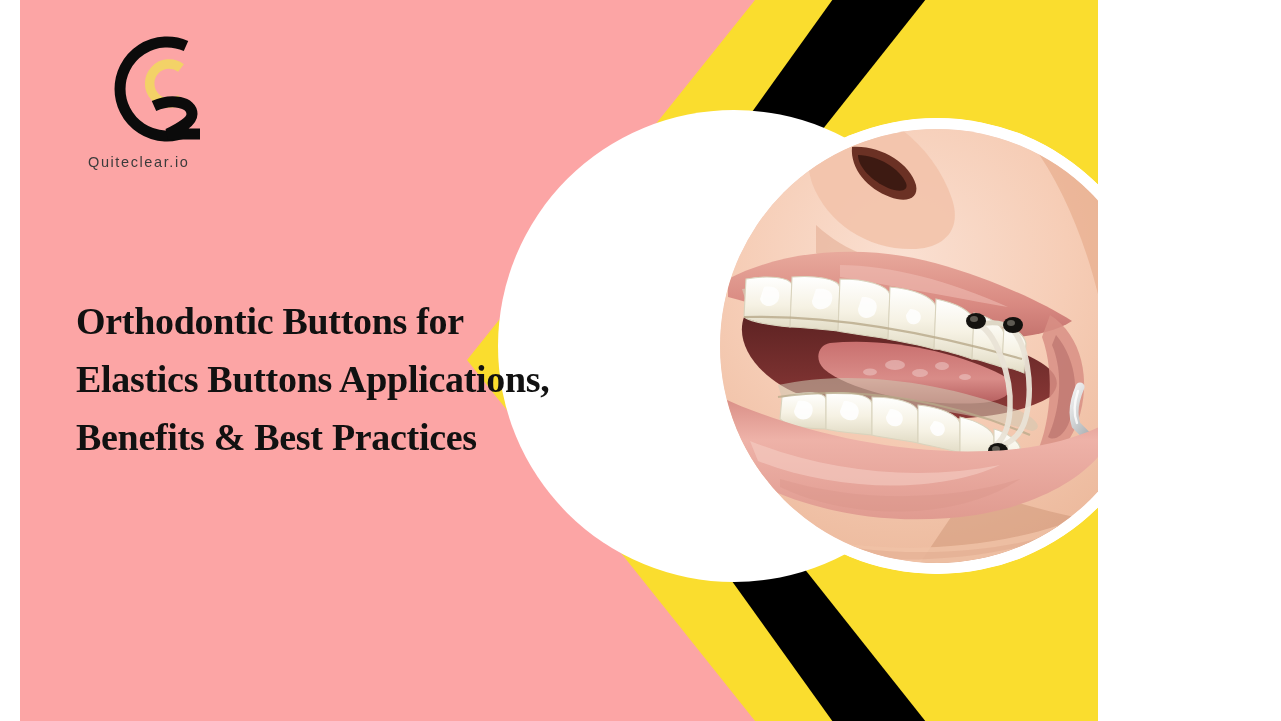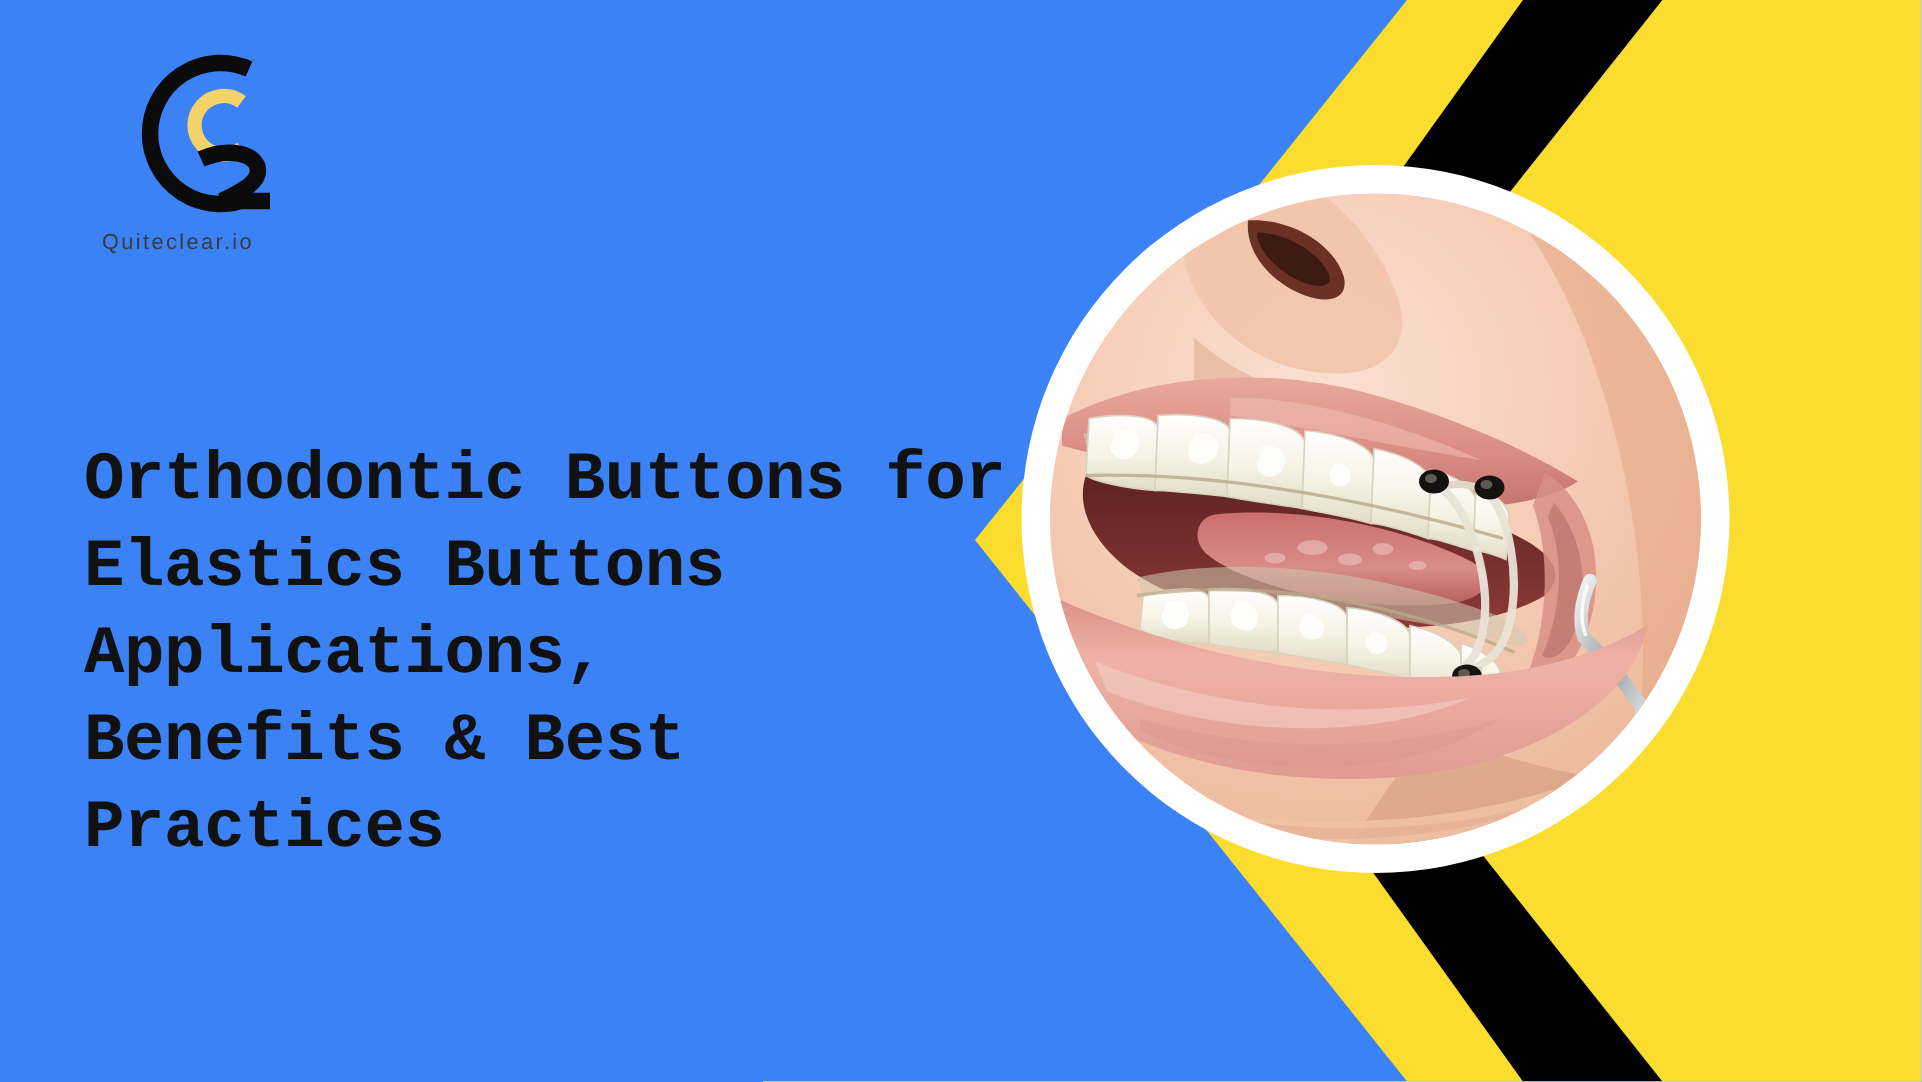--- a/index.html
+++ b/index.html
@@ -6,24 +6,25 @@
   html, body {
     margin: 0;
     padding: 0;
     background: #ffffff;
   }
   body {
     font-family: "Liberation Sans", sans-serif;
   }
   .canvas {
     position: relative;
-    width: 1281px;
+    width: 1078px;
     height: 721px;
-    background: #3b82f6;
+    background: #fca5a5;
     overflow: hidden;
+    margin-left: 20px;
   }
 
   
   .graphic {
     position: absolute;
     top: 0;
     right: 0;
     width: 641px;
     height: 721px;
     overflow: hidden;
@@ -96,23 +97,23 @@
     white-space: nowrap;
   }
 
   
   .headline {
     position: absolute;
     left: 56px;
     top: 292px;
     width: 640px;
     margin: 0;
-    font-family: Liberation Mono, monospace;
+    font-family: Liberation Serif, serif;
     font-weight: bold;
-    font-size: 45px;
+    font-size: 38px;
     line-height: 58px;
     letter-spacing: -0.3px;
     color: #111111;
   }
   .headline .ln { display: block; }
 </style>
 </head>
 <body>
 
 <div class="canvas">

